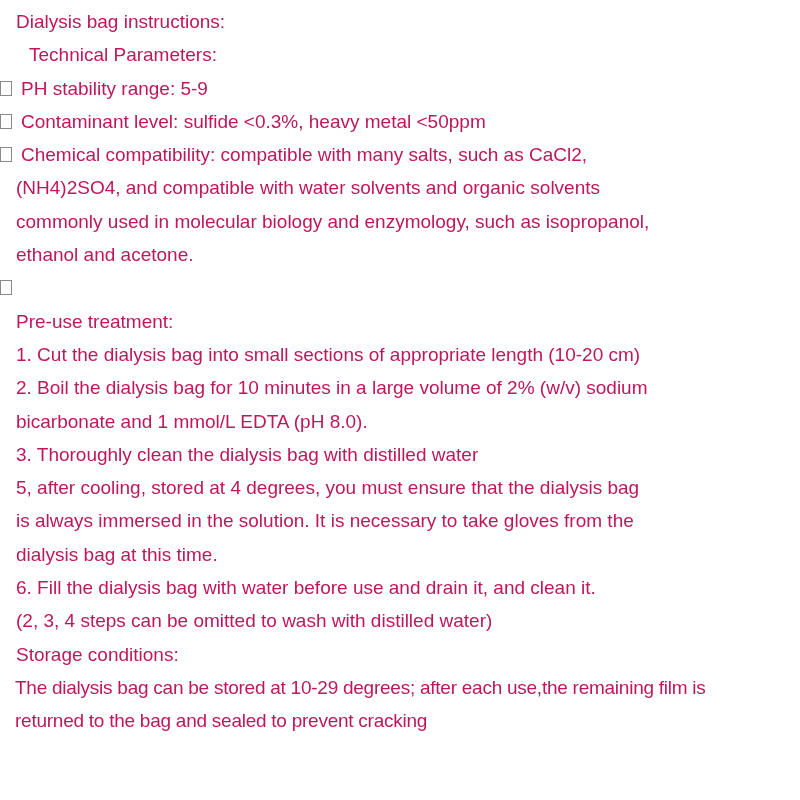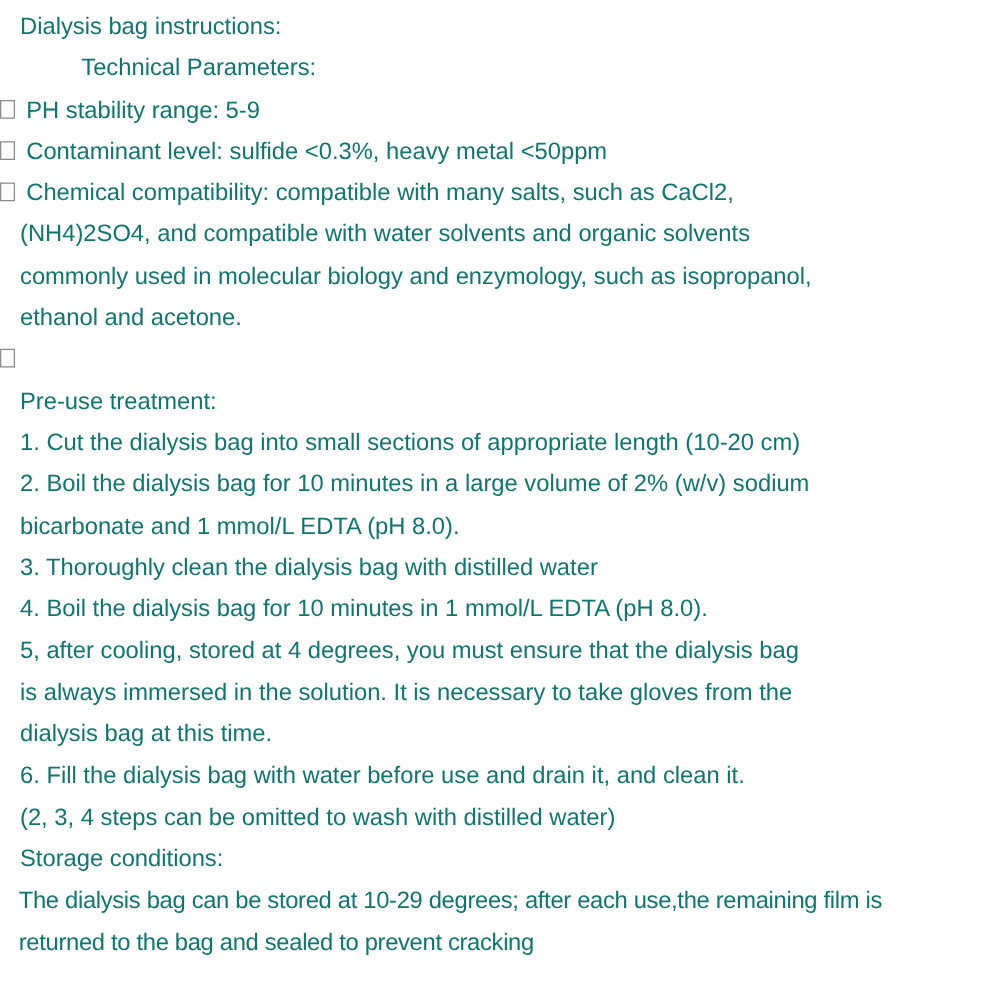--- a/index.html
+++ b/index.html
@@ -16,24 +16,24 @@
     font-family: "Liberation Sans", "DejaVu Sans", sans-serif;
     color: #111111;
   }
   .doc {
     padding-top: 5px;
   }
   .line {
     font-size: 19px;
     line-height: 33.3px;
     white-space: pre;
-    color: #0f766e;
+    color: #be185d;
   }
   .line.plain   { padding-left: 16px; }
-  .line.indented{ padding-left: 29px; margin-left: 36px; }
+  .line.indented{ padding-left: 29px; }
   .line.bullet  { }
   .line.hang    { padding-left: 16px; }
   .line.tight   { padding-left: 15px; letter-spacing: -0.25px; }
   .bullet-box {
     display: inline-block;
     width: 10px;
     height: 13px;
     border: 1px solid #8a8a8a;
     margin-right: 9px;
     vertical-align: -1px;
@@ -52,21 +52,20 @@
       <div class="line bullet"><span class="bullet-box"></span><span>Chemical compatibility: compatible with many salts, such as CaCl2,</span></div>
       <div class="line hang"><span>(NH4)2SO4, and compatible with water solvents and organic solvents</span></div>
       <div class="line plain"><span>commonly used in molecular biology and enzymology, such as isopropanol,</span></div>
       <div class="line plain"><span>ethanol and acetone.</span></div>
       <div class="line bullet"><span class="bullet-box"></span></div>
       <div class="line plain"><span>Pre-use treatment:</span></div>
       <div class="line plain"><span>1. Cut the dialysis bag into small sections of appropriate length (10-20 cm)</span></div>
       <div class="line plain"><span>2. Boil the dialysis bag for 10 minutes in a large volume of 2% (w/v) sodium</span></div>
       <div class="line plain"><span>bicarbonate and 1 mmol/L EDTA (pH 8.0).</span></div>
       <div class="line plain"><span>3. Thoroughly clean the dialysis bag with distilled water</span></div>
-      <div class="line plain"><span>4. Boil the dialysis bag for 10 minutes in 1 mmol/L EDTA (pH 8.0).</span></div>
       <div class="line plain"><span>5, after cooling, stored at 4 degrees, you must ensure that the dialysis bag</span></div>
       <div class="line plain"><span>is always immersed in the solution. It is necessary to take gloves from the</span></div>
       <div class="line plain"><span>dialysis bag at this time.</span></div>
       <div class="line plain"><span>6. Fill the dialysis bag with water before use and drain it, and clean it.</span></div>
       <div class="line plain"><span>(2, 3, 4 steps can be omitted to wash with distilled water)</span></div>
       <div class="line plain"><span>Storage conditions:</span></div>
       <div class="line tight"><span>The dialysis bag can be stored at 10-29 degrees; after each use,the remaining film is</span></div>
       <div class="line tight"><span>returned to the bag and sealed to prevent cracking</span></div>
     </div>
 </div>

